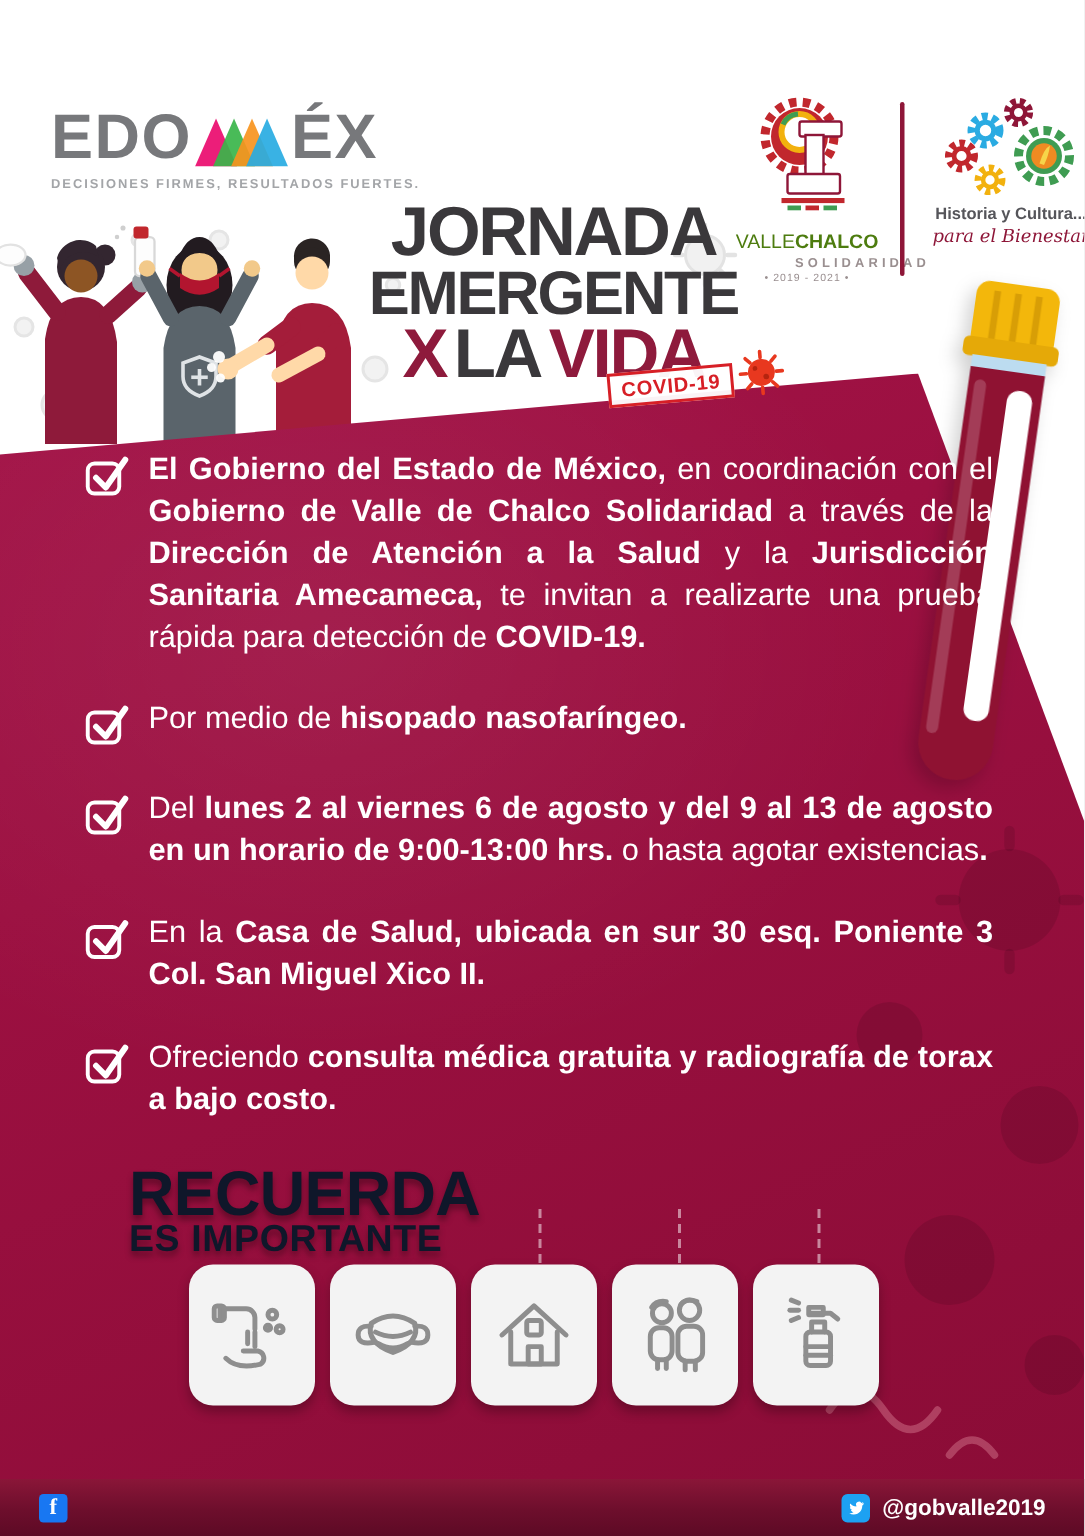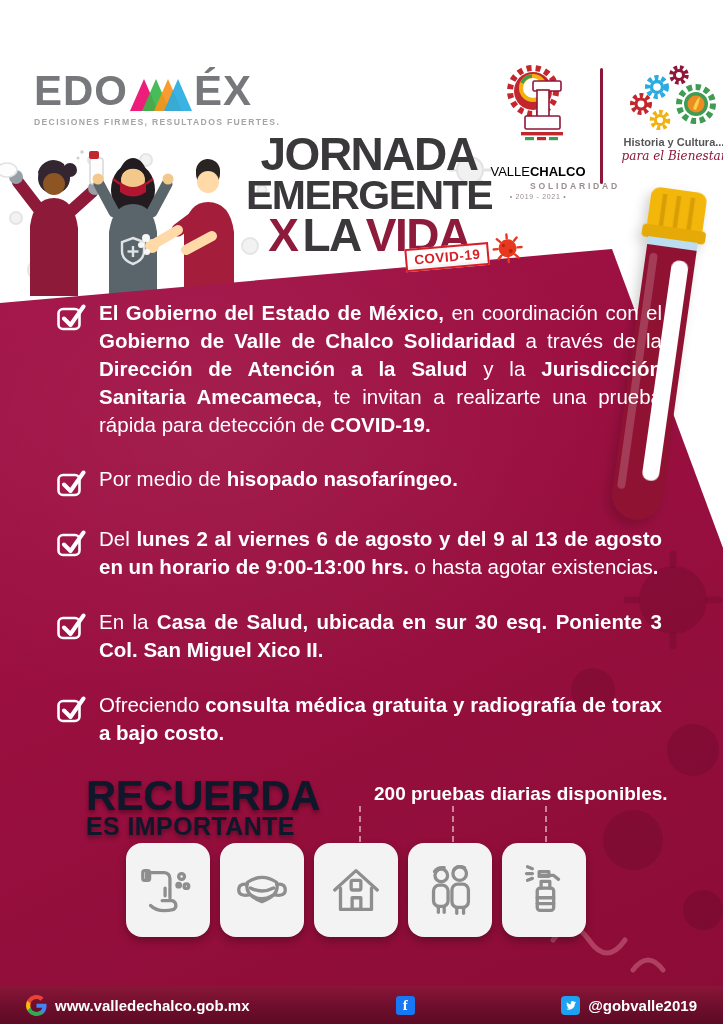--- a/index.html
+++ b/index.html
@@ -25,21 +25,21 @@
   .t3 .drk{ color:#3a383b; margin:0 5px; }
 
   .covid{ position:absolute; left:405px; top:242px; transform:rotate(-5deg);
     display:flex; align-items:center; z-index:5; }
   .covid-box{ border:2.5px solid #d71f26; background:rgba(255,255,255,.95); color:#d71f26;
     font-size:13.5px; font-weight:800; padding:2px 7px; letter-spacing:.5px; }
   .covid-virus{ margin-left:2px; margin-top:-8px; }
 
   .vc{ position:absolute; left:486px; top:64px; display:flex; z-index:2; }
   .vc-left{ width:104px; text-align:center; }
-  .vc-name{ font-size:13px; margin-top:12px; color:#000000; letter-spacing:0; }
+  .vc-name{ font-size:13px; margin-top:0; color:#4d7c0f; letter-spacing:0; }
   .vc-name .thin{ font-weight:400; } .vc-name .bold{ font-weight:800; }
   .vc-soli{ font-size:8.6px; letter-spacing:.32em; color:#9a8f90; margin-top:2px; font-weight:700;margin-left:44px;}
   .vc-years{ font-size:7px; color:#9a8f90; margin-top:2px; letter-spacing:.1em; }
   .vc-divider{ width:3px; background:#8e1638; height:116px; margin:4px 10px 0 10px; border-radius:2px;}
   .vc-right{ width:122px; text-align:center; }
   .hc-line1{ font-size:11px; color:#55555a; font-weight:700; margin-top:2px; }
   .hc-line2{ font-family:"DejaVu Serif", serif; font-style:italic; font-size:12px;
     color:#8e1638; margin-top:1px; }
 
   .people{ position:absolute; left:-6px; top:146px; z-index:1; }
@@ -325,21 +325,20 @@
           <path d="M8,16.5 l6.5,6.5 L27.5,4.5" fill="none" stroke="#fff" stroke-width="4" stroke-linecap="round" stroke-linejoin="round"></path>
         </svg>
         <p><span>Ofreciendo </span><span class="b">consulta médica gratuita y radiografía de torax a bajo costo.</span></p>
       </div>
     </div>
 
   <div class="recuerda">
     <div class="rec1">RECUERDA</div>
     <div class="rec2">ES IMPORTANTE</div>
   </div>
-  <div class="pruebas">200 pruebas diarias disponibles.</div>
 
   <div class="dash" style="left:359px"></div>
   <div class="dash" style="left:452px"></div>
   <div class="dash" style="left:545px"></div>
 
   <div class="cards">
     <div class="card">
       <svg width="62" height="62" viewBox="0 0 64 64">
         <path d="M10,22 v-8 h18 a6,6 0 0 1 6,6 v8"></path>
         <rect x="6" y="12" width="7" height="10" rx="2"></rect>
@@ -392,29 +391,20 @@
           <line x1="20" y1="15" x2="14" y2="15"></line>
           <line x1="20" y1="20" x2="15" y2="22"></line>
         <line x1="25" y1="40" x2="42" y2="40"></line>
           <line x1="25" y1="46" x2="42" y2="46"></line>
       </svg>
     </div>
   </div>
 
   <div class="footer">
     <div class="fitem">
-      <svg width="21" height="21" viewBox="0 0 24 24">
-        <path fill="#4285f4" d="M23.5 12.3c0-.8-.1-1.6-.2-2.3H12v4.5h6.5c-.3 1.5-1.1 2.8-2.4 3.6v3h3.9c2.3-2.1 3.5-5.2 3.5-8.8z"></path>
-        <path fill="#34a853" d="M12 24c3.2 0 6-1.1 8-2.9l-3.9-3c-1.1.7-2.5 1.2-4.1 1.2-3.1 0-5.8-2.1-6.7-5H1.3v3.1C3.3 21.3 7.3 24 12 24z"></path>
-        <path fill="#fbbc05" d="M5.3 14.3c-.2-.7-.4-1.5-.4-2.3s.2-1.6.4-2.3V6.6H1.3C.5 8.2 0 10 0 12s.5 3.8 1.3 5.4l4-3.1z"></path>
-        <path fill="#ea4335" d="M12 4.7c1.8 0 3.3.6 4.6 1.8L20 3C18 1.1 15.2 0 12 0 7.3 0 3.3 2.7 1.3 6.6l4 3.1c.9-2.9 3.6-5 6.7-5z"></path>
-      </svg>
-      <span>www.valledechalco.gob.mx</span>
-    </div>
-    <div class="fitem">
       <span class="fb-badge">f</span>
     </div>
     <div class="fitem">
       <span class="tw-badge">
         <svg width="13" height="13" viewBox="0 0 24 24">
             <path fill="#fff" d="M22 5.9c-.7.3-1.5.6-2.3.7.8-.5 1.4-1.3 1.7-2.2-.8.5-1.6.8-2.5 1A3.6 3.6 0 0 0 12.7 9c0 .3 0 .6.1.8-3-.1-5.7-1.6-7.5-3.8-.3.6-.5 1.2-.5 1.9 0 1.3.6 2.4 1.6 3-.6 0-1.1-.2-1.6-.4v.1c0 1.8 1.2 3.2 2.9 3.5-.3.1-.6.1-1 .1l-.7-.1c.5 1.5 1.8 2.5 3.4 2.5a7.3 7.3 0 0 1-5.4 1.5A10.2 10.2 0 0 0 9.6 19.7c6.7 0 10.4-5.6 10.4-10.4v-.5c.7-.5 1.3-1.2 2-1.9z"></path>
           </svg>
       </span>
       <span>@gobvalle2019</span>
     </div>

